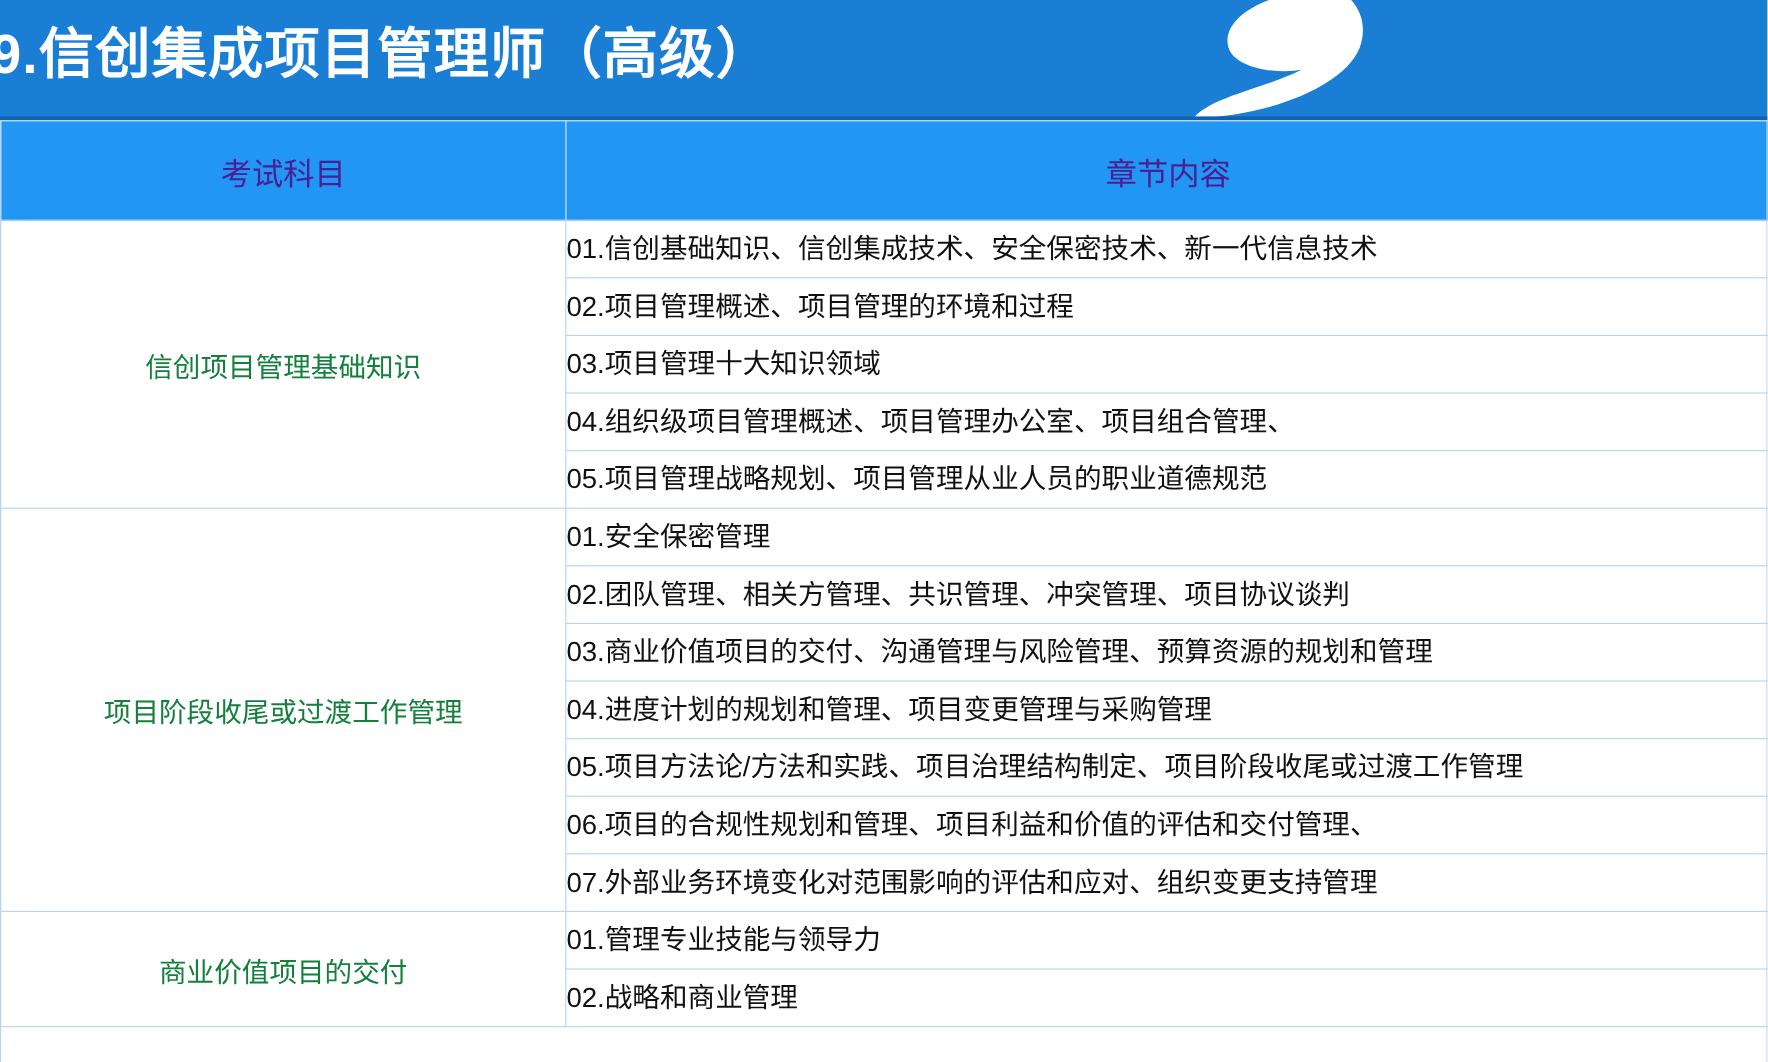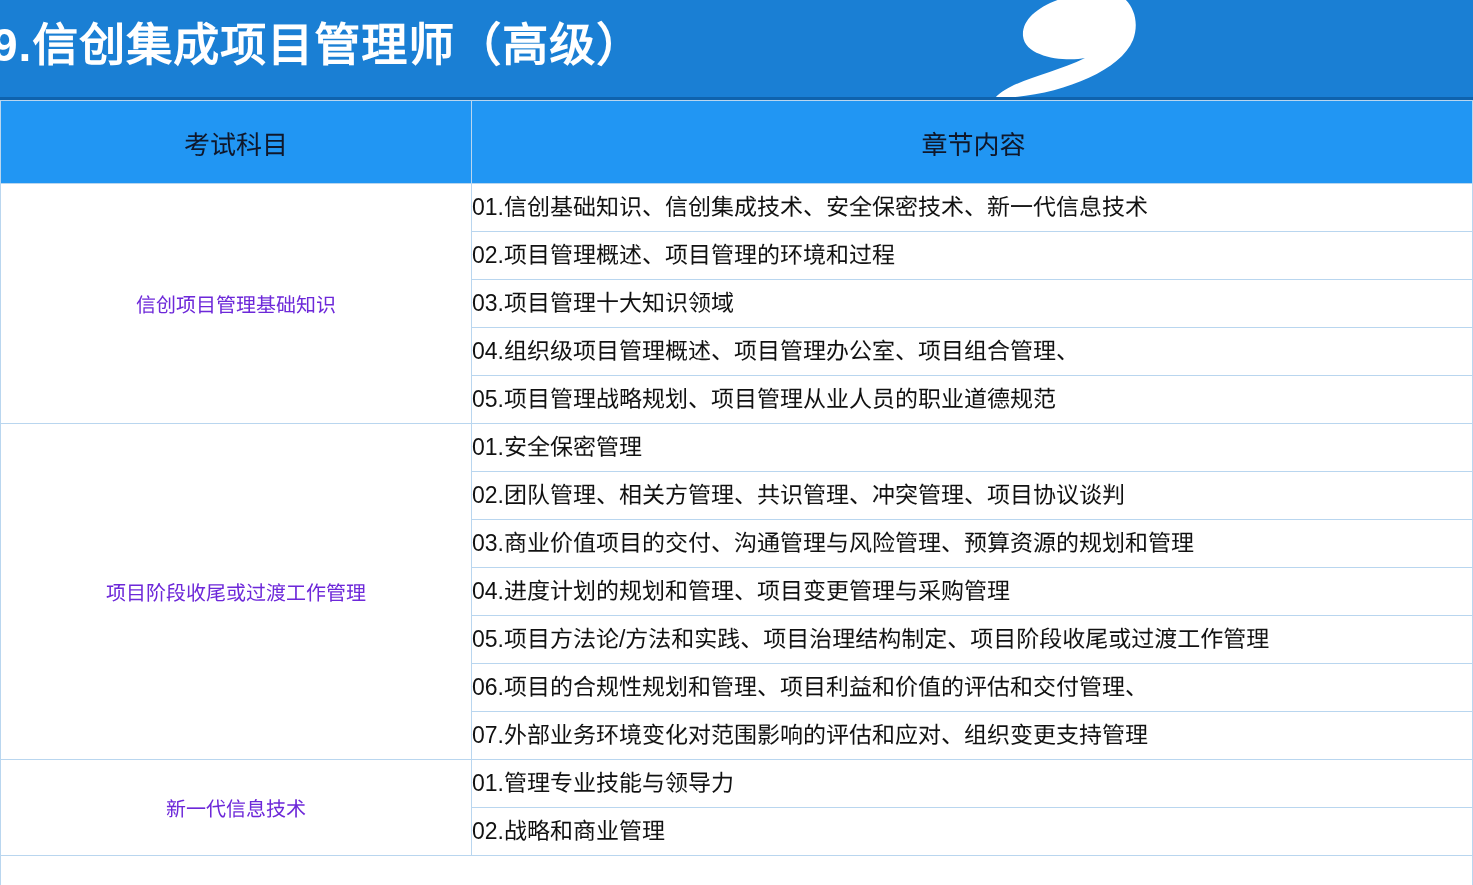--- a/index.html
+++ b/index.html
@@ -64,34 +64,34 @@
     table-layout: fixed;
   }
   table.syllabus th,
   table.syllabus td {
     border: 1px solid #b9d6ef;
     padding: 0;
     vertical-align: middle;
   }
   thead th {
     background: #2196f3;
-    color: #0f172a;
+    color: #4c1d95;
     font-size: 26px;
     font-weight: normal;
     height: 82px;
     text-align: center;
     border-color: #2196f3;
   }
   thead th.col-subject { width: 470px; }
   thead th.col-content { width: 1003px; }
 
   td.subject {
     text-align: center;
-    font-size: 20px;
-    color: #6d28d9;
+    font-size: 23px;
+    color: #15803d;
     width: 470px;
   }
   td.content {
     font-size: 23px;
     color: #111111;
     padding: 0 8px 0 10px;
     height: 47px;
     line-height: 47px;
     white-space: nowrap;
     overflow: hidden;
@@ -168,21 +168,21 @@
         <tr>
           <td class="content">05.项目方法论/方法和实践、项目治理结构制定、项目阶段收尾或过渡工作管理</td>
         </tr>
         <tr>
           <td class="content">06.项目的合规性规划和管理、项目利益和价值的评估和交付管理、</td>
         </tr>
         <tr>
           <td class="content">07.外部业务环境变化对范围影响的评估和应对、组织变更支持管理</td>
         </tr>
         <tr>
-          <td class="subject" rowspan="2">新一代信息技术</td>
+          <td class="subject" rowspan="2">商业价值项目的交付</td>
           <td class="content">01.管理专业技能与领导力</td>
         </tr>
         <tr>
           <td class="content">02.战略和商业管理</td>
         </tr>
       </tbody>
   </table>
 </div>
 
 </body></html>

